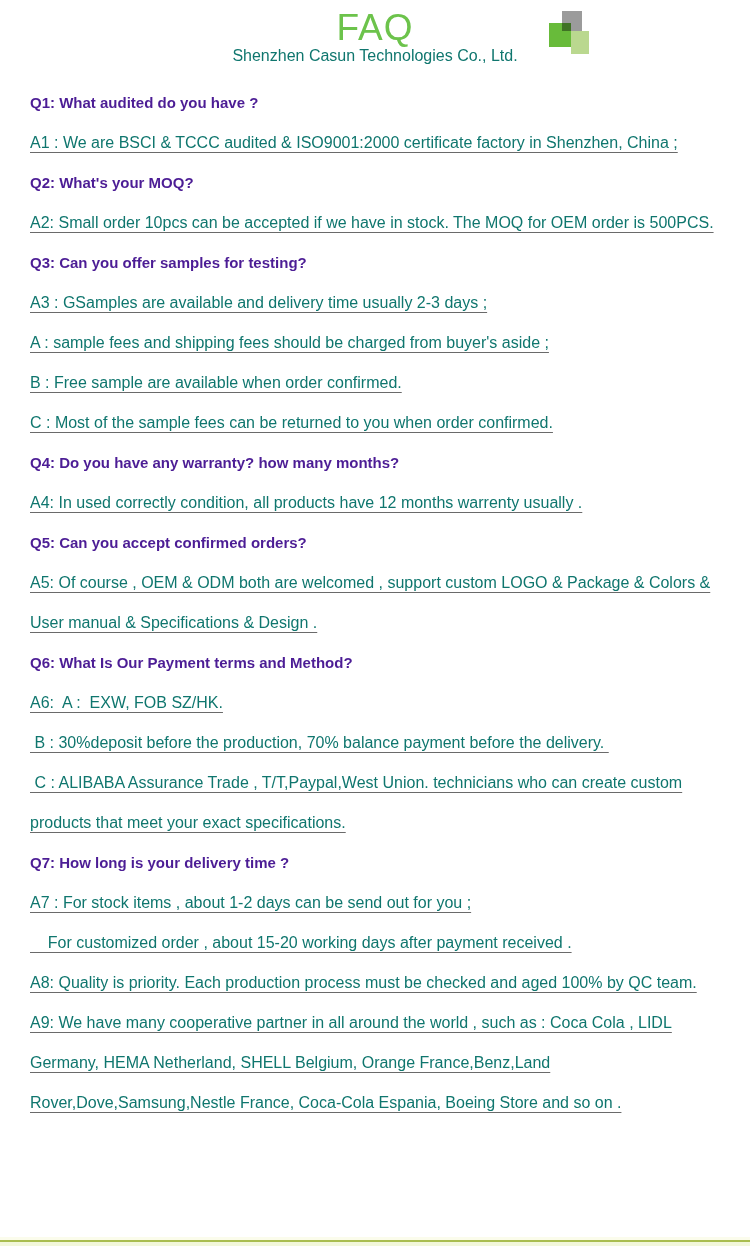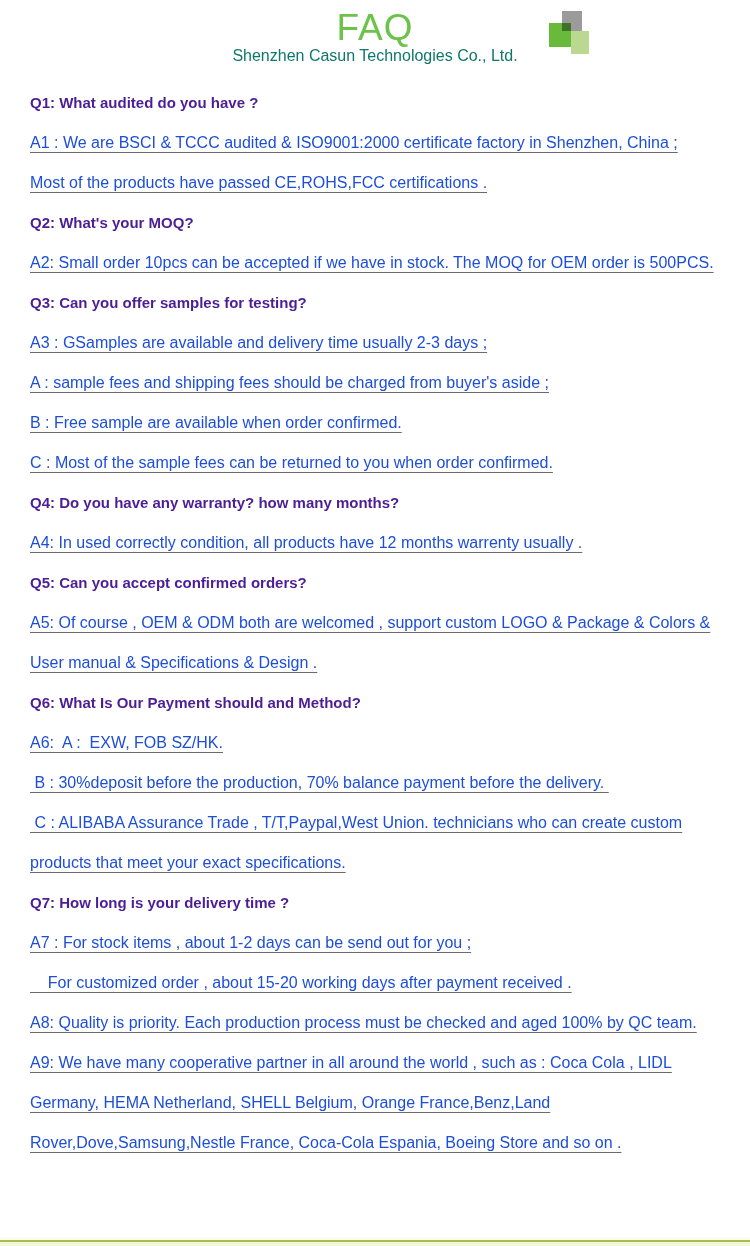--- a/index.html
+++ b/index.html
@@ -34,21 +34,21 @@
   .q {
     margin:0;
     color:#4c1d95;
     font-size:15px;
     font-weight:bold;
     line-height:40px;
     white-space:pre;
   }
   .a {
     margin:0;
-    color:#1d4ed8;
+    color:#0f766e;
     font-size:16px;
     line-height:40px;
     white-space:pre;
   }
   .a span {
     text-decoration:underline;
     text-decoration-thickness:1px;
     text-decoration-color:#6a6a6a;
     text-underline-offset:4px;
   }
@@ -72,34 +72,33 @@
     <div class="logo">
       <div class="sq sq-gray"></div>
       <div class="sq sq-light"></div>
       <div class="sq sq-green"></div>
     </div>
   </div>
 
   <main class="faq">
       <h2 class="q">Q1: What audited do you have ?</h2>
       <p class="a"><span>A1 : We are BSCI &amp; TCCC audited &amp; ISO9001:2000 certificate factory in Shenzhen, China ;</span></p>
-      <p class="a"><span>Most of the products have passed CE,ROHS,FCC certifications .</span></p>
       <h2 class="q">Q2: What's your MOQ?</h2>
       <p class="a"><span>A2: Small order 10pcs can be accepted if we have in stock. The MOQ for OEM order is 500PCS.</span></p>
       <h2 class="q">Q3: Can you offer samples for testing?</h2>
       <p class="a"><span>A3 : GSamples are available and delivery time usually 2-3 days ;</span></p>
       <p class="a"><span>A : sample fees and shipping fees should be charged from buyer's aside ;</span></p>
       <p class="a"><span>B : Free sample are available when order confirmed.</span></p>
       <p class="a"><span>C : Most of the sample fees can be returned to you when order confirmed.</span></p>
       <h2 class="q">Q4: Do you have any warranty? how many months?</h2>
       <p class="a"><span>A4: In used correctly condition, all products have 12 months warrenty usually .</span></p>
       <h2 class="q">Q5: Can you accept confirmed orders?</h2>
       <p class="a"><span>A5: Of course , OEM &amp; ODM both are welcomed , support custom LOGO &amp; Package &amp; Colors &amp;</span></p>
       <p class="a"><span>User manual &amp; Specifications &amp; Design .</span></p>
-      <h2 class="q">Q6: What Is Our Payment should and Method?</h2>
+      <h2 class="q">Q6: What Is Our Payment terms and Method?</h2>
       <p class="a"><span>A6:  A :  EXW, FOB SZ/HK.</span></p>
       <p class="a"><span> B : 30%deposit before the production, 70% balance payment before the delivery. </span></p>
       <p class="a"><span> C : ALIBABA Assurance Trade , T/T,Paypal,West Union. technicians who can create custom</span></p>
       <p class="a"><span>products that meet your exact specifications.</span></p>
       <h2 class="q">Q7: How long is your delivery time ?</h2>
       <p class="a"><span>A7 : For stock items , about 1-2 days can be send out for you ;</span></p>
       <p class="a"><span>    For customized order , about 15-20 working days after payment received .</span></p>
       <p class="a"><span>A8: Quality is priority. Each production process must be checked and aged 100% by QC team.</span></p>
       <p class="a"><span>A9: We have many cooperative partner in all around the world , such as : Coca Cola , LIDL</span></p>
       <p class="a"><span>Germany, HEMA Netherland, SHELL Belgium, Orange France,Benz,Land</span></p>

